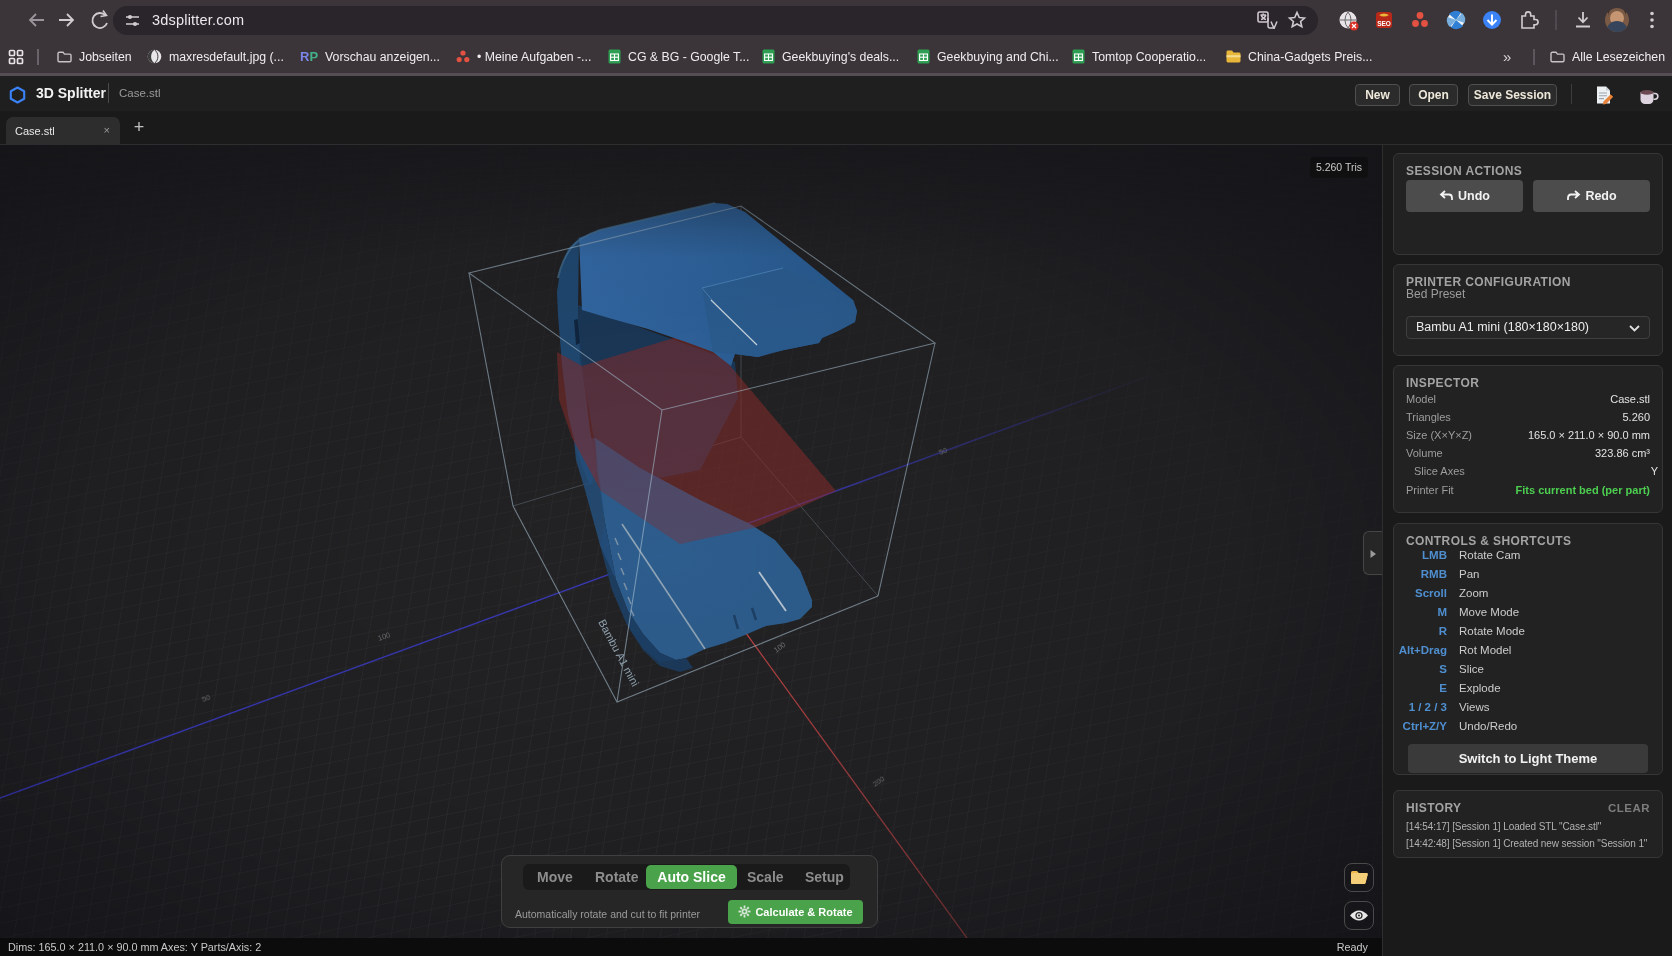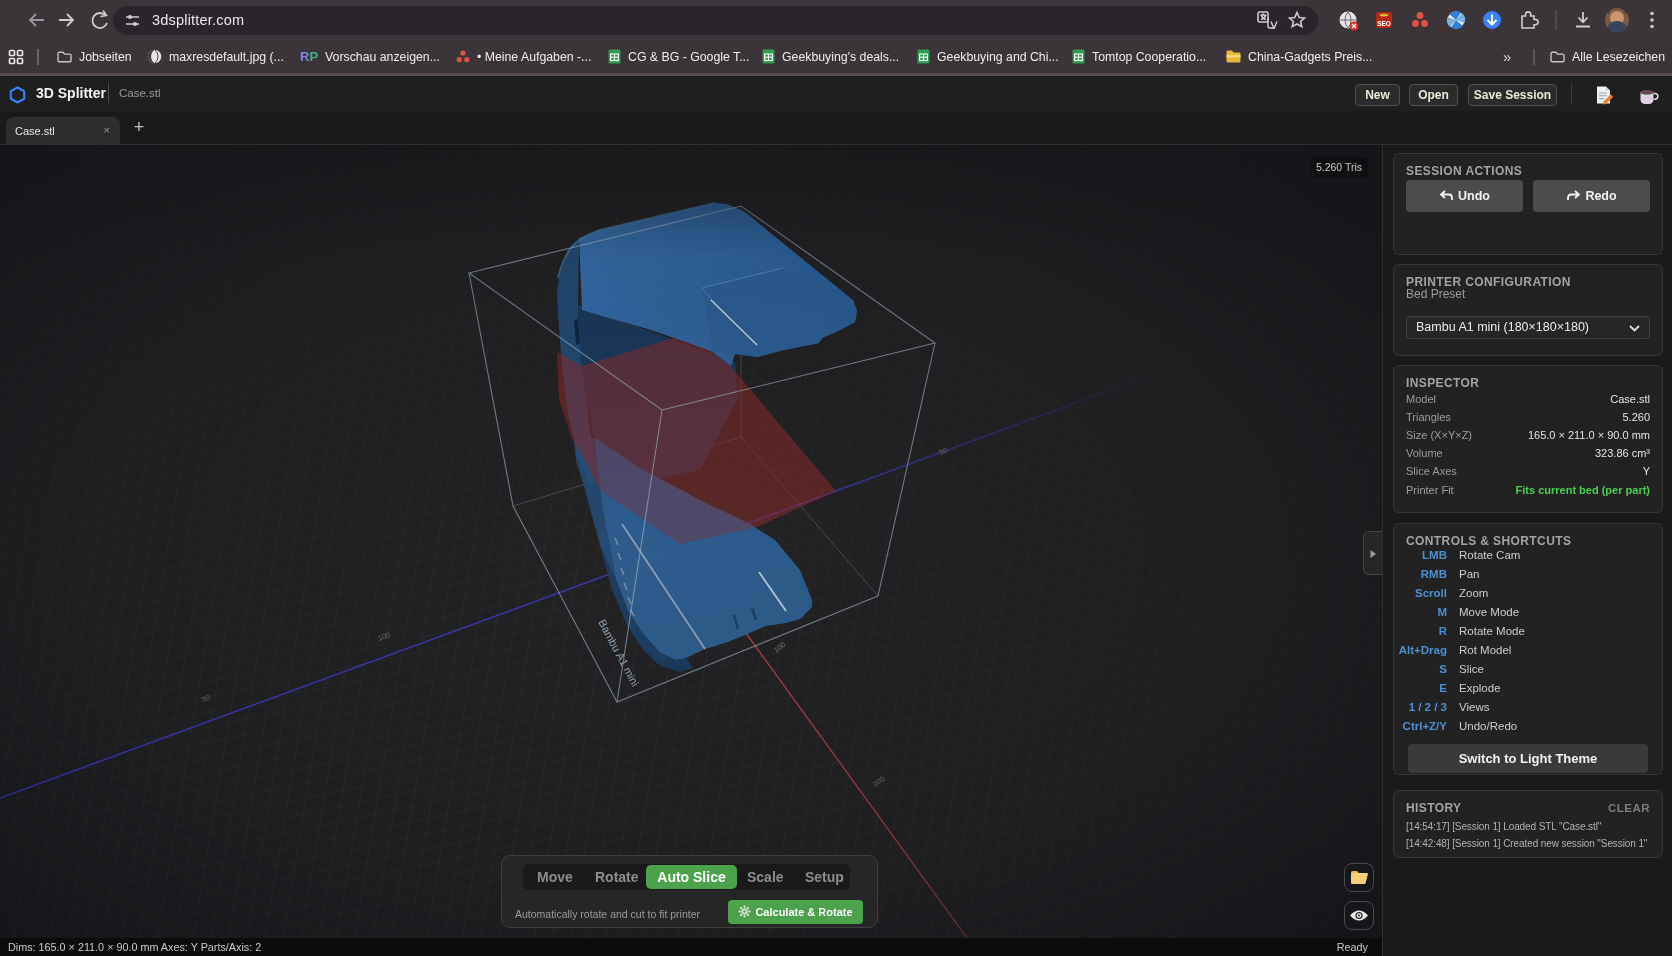--- a/index.html
+++ b/index.html
@@ -429,21 +429,21 @@
           <span class="v">5.260</span>
         </div>
       <div class="irow" style="top:63px;">
           <span class="k">Size (X×Y×Z)</span>
           <span class="v">165.0 × 211.0 × 90.0 mm</span>
         </div>
       <div class="irow" style="top:81px;">
           <span class="k">Volume</span>
           <span class="v">323.86 cm³</span>
         </div>
-      <div class="irow" style="top:99px;">
+      <div class="irow" style="top:99px;margin-left:8px;">
           <span class="k">Slice Axes</span>
           <span class="v">Y</span>
         </div>
       <div class="irow" style="top:118px;">
           <span class="k">Printer Fit</span>
           <span class="v" style="color:#4ccf50; font-weight:bold;">Fits current bed (per part)</span>
         </div>
     </div>
     <div class="panel" style="top:378px; height:252px;">
       <div class="ptitle">CONTROLS &amp; SHORTCUTS</div>

